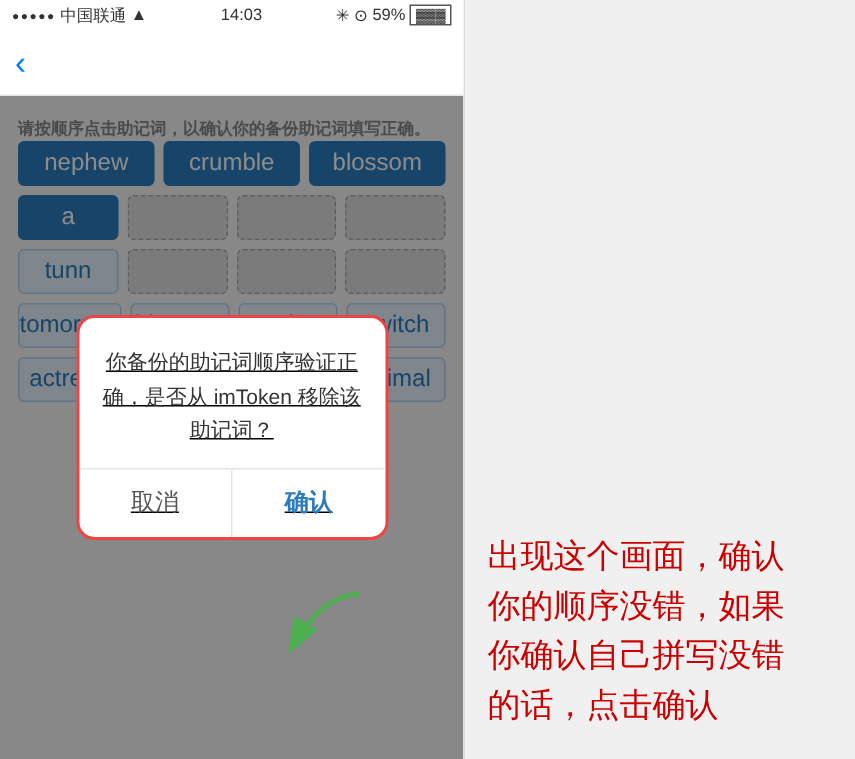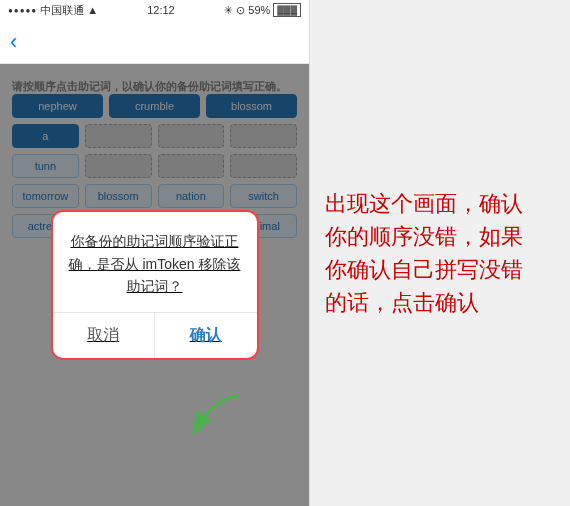--- a/index.html
+++ b/index.html
@@ -85,21 +85,21 @@
       line-height: 1.4;
       font-weight: bold;
     }
 
     .word-tag {
       background: #e8f4ff;
       border: 1px solid #b0d4f1;
       border-radius: 4px;
       padding: 5px 0;
       text-align: center;
-      font-size: 11px;
+      font-size: 16px;
       color: #2a7cbf;
     }
 
     .word-tag.selected {
       background: #2a7cbf;
       color: #fff;
       border-color: #2a7cbf;
     }
 
     .word-tag.empty {
@@ -190,21 +190,21 @@
     }
 
     
     .annotation-panel {
       width: 236px;
       height: 506px;
       background: #f0f0f0;
       padding: 20px 15px;
       display: flex;
       flex-direction: column;
-      justify-content: center;
+      justify-content: flex-end;
     }
 
     .annotation-text {
       font-size: 22px;
       color: #cc0000;
       line-height: 1.5;
       font-weight: normal;
       writing-mode: horizontal-tb;
     }
 
@@ -220,21 +220,21 @@
 <body>
 
 <div class="phone-frame">
 
   <div class="status-bar">
     <div class="status-left">
       <span style="font-size:8px; letter-spacing:1px;">●●●●●</span>
       <span>中国联通</span>
       <span>▲</span>
     </div>
-    <span>12:12</span>
+    <span>14:03</span>
     <div class="status-right">
       <span>✳</span>
       <span>⊙</span>
       <span>59%</span>
       <span style="border:1px solid #555; padding:1px 3px; font-size:9px;">▓▓▓</span>
     </div>
   </div>
 
   <div class="nav-bar">
     <span class="nav-back">‹</span>

